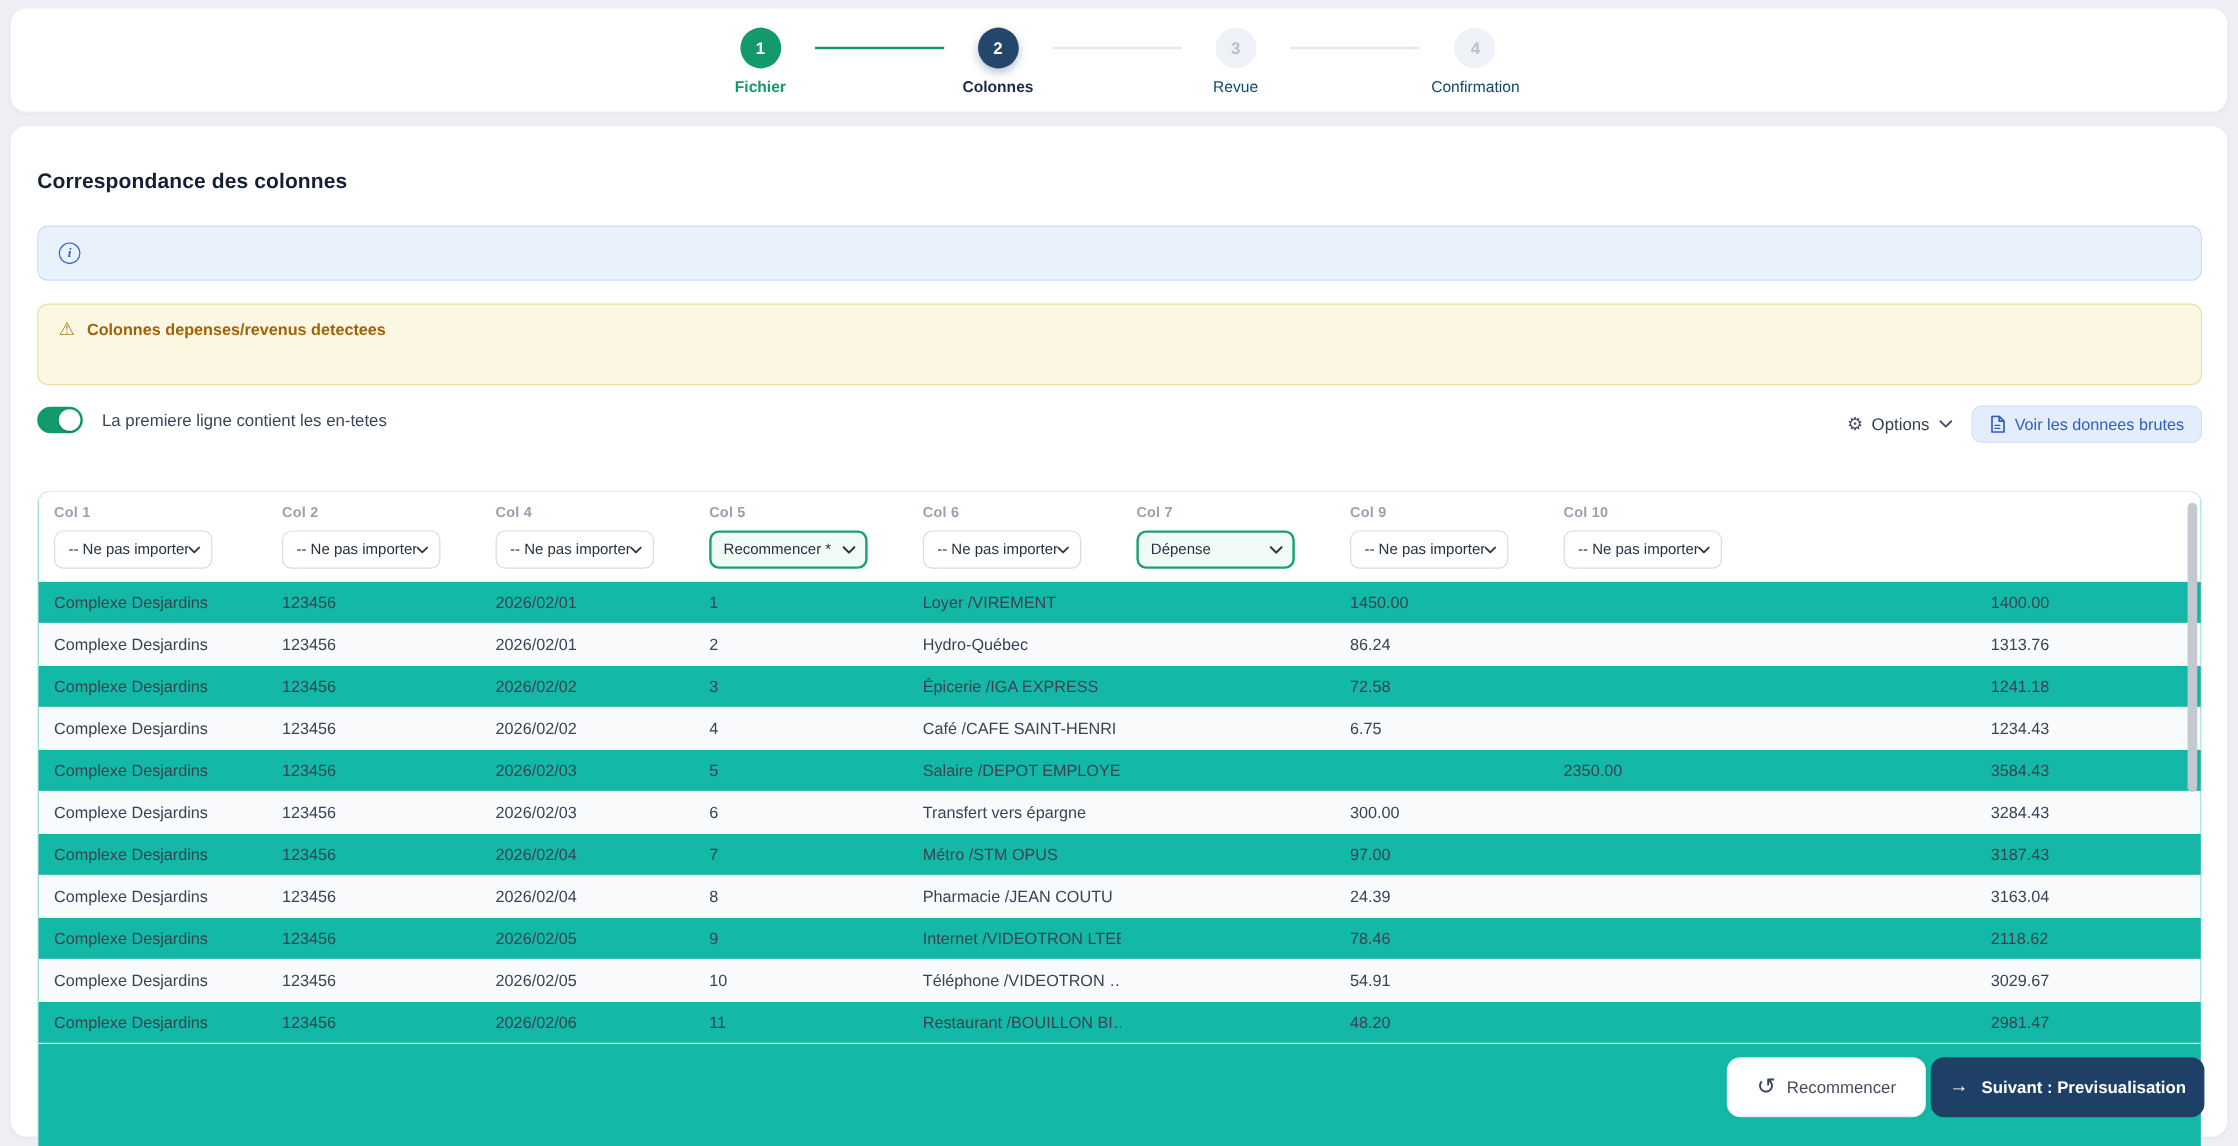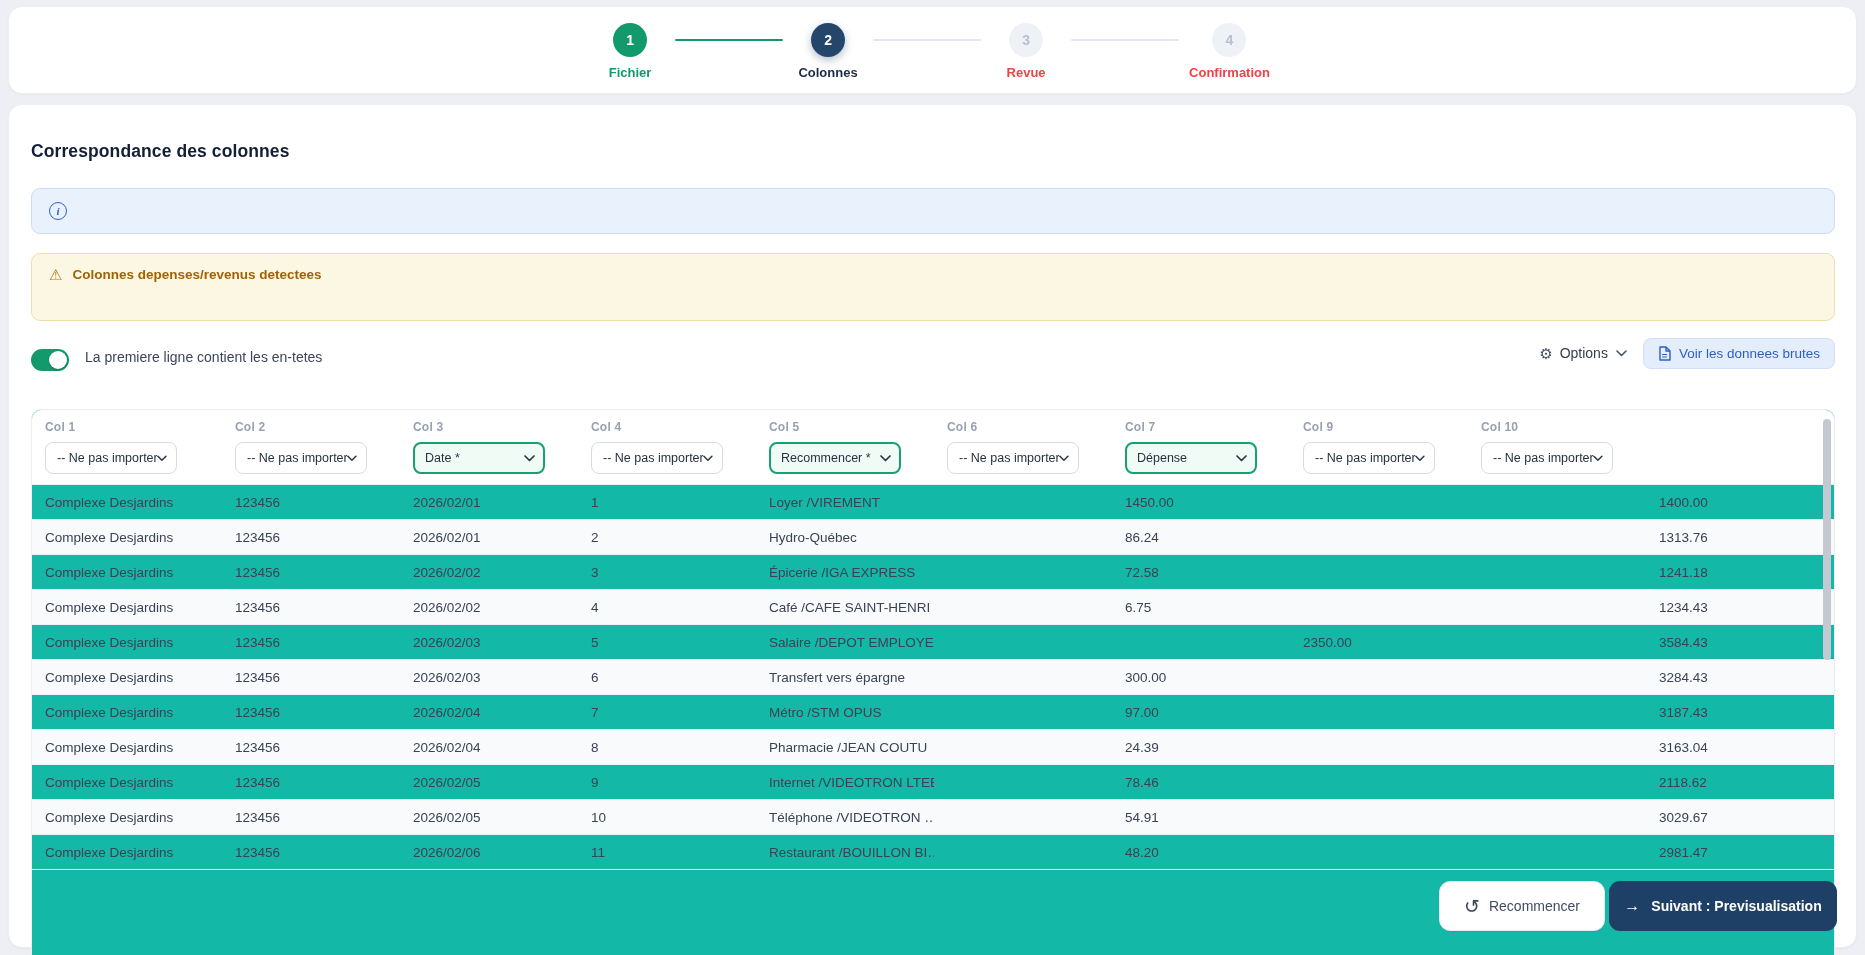--- a/index.html
+++ b/index.html
@@ -13,21 +13,21 @@
   .stepper { position:absolute; left:0; right:0; top:16px; display:flex; justify-content:center; align-items:flex-start; }
   .step { display:flex; flex-direction:column; align-items:center; min-width:70px; }
   .step .circle { width:34px; height:34px; border-radius:50%; display:flex; align-items:center; justify-content:center;
     font-size:14px; font-weight:700; }
   .step .slabel { margin-top:8px; font-size:13px; }
   .step.done .circle { background:#12996c; color:#fff; }
   .step.done .slabel { color:#12996c; font-weight:600; }
   .step.active .circle { background:#24466b; color:#fff; box-shadow:0 3px 8px rgba(36,70,107,.35); }
   .step.active .slabel { color:#1c2b45; font-weight:700; }
   .step.upcoming .circle { background:#eef1f6; color:#b9c0cc; }
-  .step.upcoming .slabel { color:#ef4444; font-weight:700; }
+  .step.upcoming .slabel { color:#0c4a6e; font-weight:400; }
   .connector { width:108px; height:2px; margin:16px 10px 0 10px; border-radius:2px; }
   .connector.done { background:#12996c; }
   .connector.todo { background:#e3e7ee; }
 
   
   .main-card { position:absolute; left:8px; top:104px; width:1849px; height:844px;
     background:#fff; border-radius:14px; border:1px solid #eceef2; box-shadow:0 1px 2px rgba(20,30,60,.04); }
   .page-title { position:absolute; left:22px; top:36px; font-size:17.5px; font-weight:700; color:#131f35; letter-spacing:.1px; }
 
   .info-banner { position:absolute; left:22px; right:21px; top:83px; height:46px; border-radius:9px;
@@ -36,21 +36,21 @@
   .info-icon { width:18px; height:18px; border:1.6px solid #2f63c5; border-radius:50%; color:#2f63c5;
     font-size:11px; font-weight:700; display:flex; align-items:center; justify-content:center; flex:0 0 auto; font-style:italic; font-family:"Liberation Serif",serif; }
 
   .warning-banner { position:absolute; left:22px; right:21px; top:148px; height:68px; border-radius:9px;
     background:#fcf7e2; border:1px solid #ecdfab; padding:13px 17px; }
   .warn-title-row { display:flex; align-items:center; }
   .warning-icon { color:#b07b1a; font-size:15px; line-height:1; margin-right:10px; }
   .warn-title { font-size:13.5px; font-weight:700; color:#a16207; }
   .warn-body { margin:6px 0 0 25px; font-size:13px; color:#8a6b17; }
 
-  .toggle-row { position:absolute; left:22px; top:244px; height:32px; display:flex; }
+  .toggle-row { position:absolute; left:22px; top:229px; height:32px; display:flex; align-items:center; }
   .toggle { width:38px; height:22px; border-radius:12px; background:#12996c; position:relative; cursor:pointer; }
   .toggle .knob { position:absolute; right:2px; top:2px; width:18px; height:18px; border-radius:50%; background:#fff;
     box-shadow:0 1px 2px rgba(0,0,0,.25); }
   .toggle-label { margin-left:16px; font-size:14px; color:#3b4557; }
 
   .header-actions { position:absolute; right:21px; top:232px; height:32px; display:flex; align-items:center; }
   .options-btn { display:flex; align-items:center; color:#333d4e; font-size:14px; cursor:pointer; margin-right:16px; }
   .gear-icon { font-size:15px; color:#4a5468; margin-right:7px; line-height:1; }
   .chev { margin-left:8px; }
   .raw-btn { display:flex; align-items:center; background:#e4edfb; border:1px solid #d2e0f7; border-radius:8px;
@@ -166,29 +166,20 @@
       <div class="th">
           <span class="col-label">Col 2</span>
           <div class="select">
             <span class="sel-text">-- Ne pas importer --</span>
             <svg width="11" height="7" viewBox="0 0 11 7">
               <path d="M1 1l4.5 4.5L10 1" fill="none" stroke="#2b3546" stroke-width="1.7" stroke-linecap="round" stroke-linejoin="round"></path>
             </svg>
           </div>
         </div>
           <div class="th">
-          <span class="col-label">Col 3</span>
-          <div class="select mapped">
-            <span class="sel-text">Date *</span>
-            <svg width="11" height="7" viewBox="0 0 11 7">
-              <path d="M1 1l4.5 4.5L10 1" fill="none" stroke="#2b3546" stroke-width="1.7" stroke-linecap="round" stroke-linejoin="round"></path>
-            </svg>
-          </div>
-        </div>
-          <div class="th">
           <span class="col-label">Col 4</span>
           <div class="select">
             <span class="sel-text">-- Ne pas importer --</span>
             <svg width="11" height="7" viewBox="0 0 11 7">
               <path d="M1 1l4.5 4.5L10 1" fill="none" stroke="#2b3546" stroke-width="1.7" stroke-linecap="round" stroke-linejoin="round"></path>
             </svg>
           </div>
         </div>
           <div class="th">
           <span class="col-label">Col 5</span>

